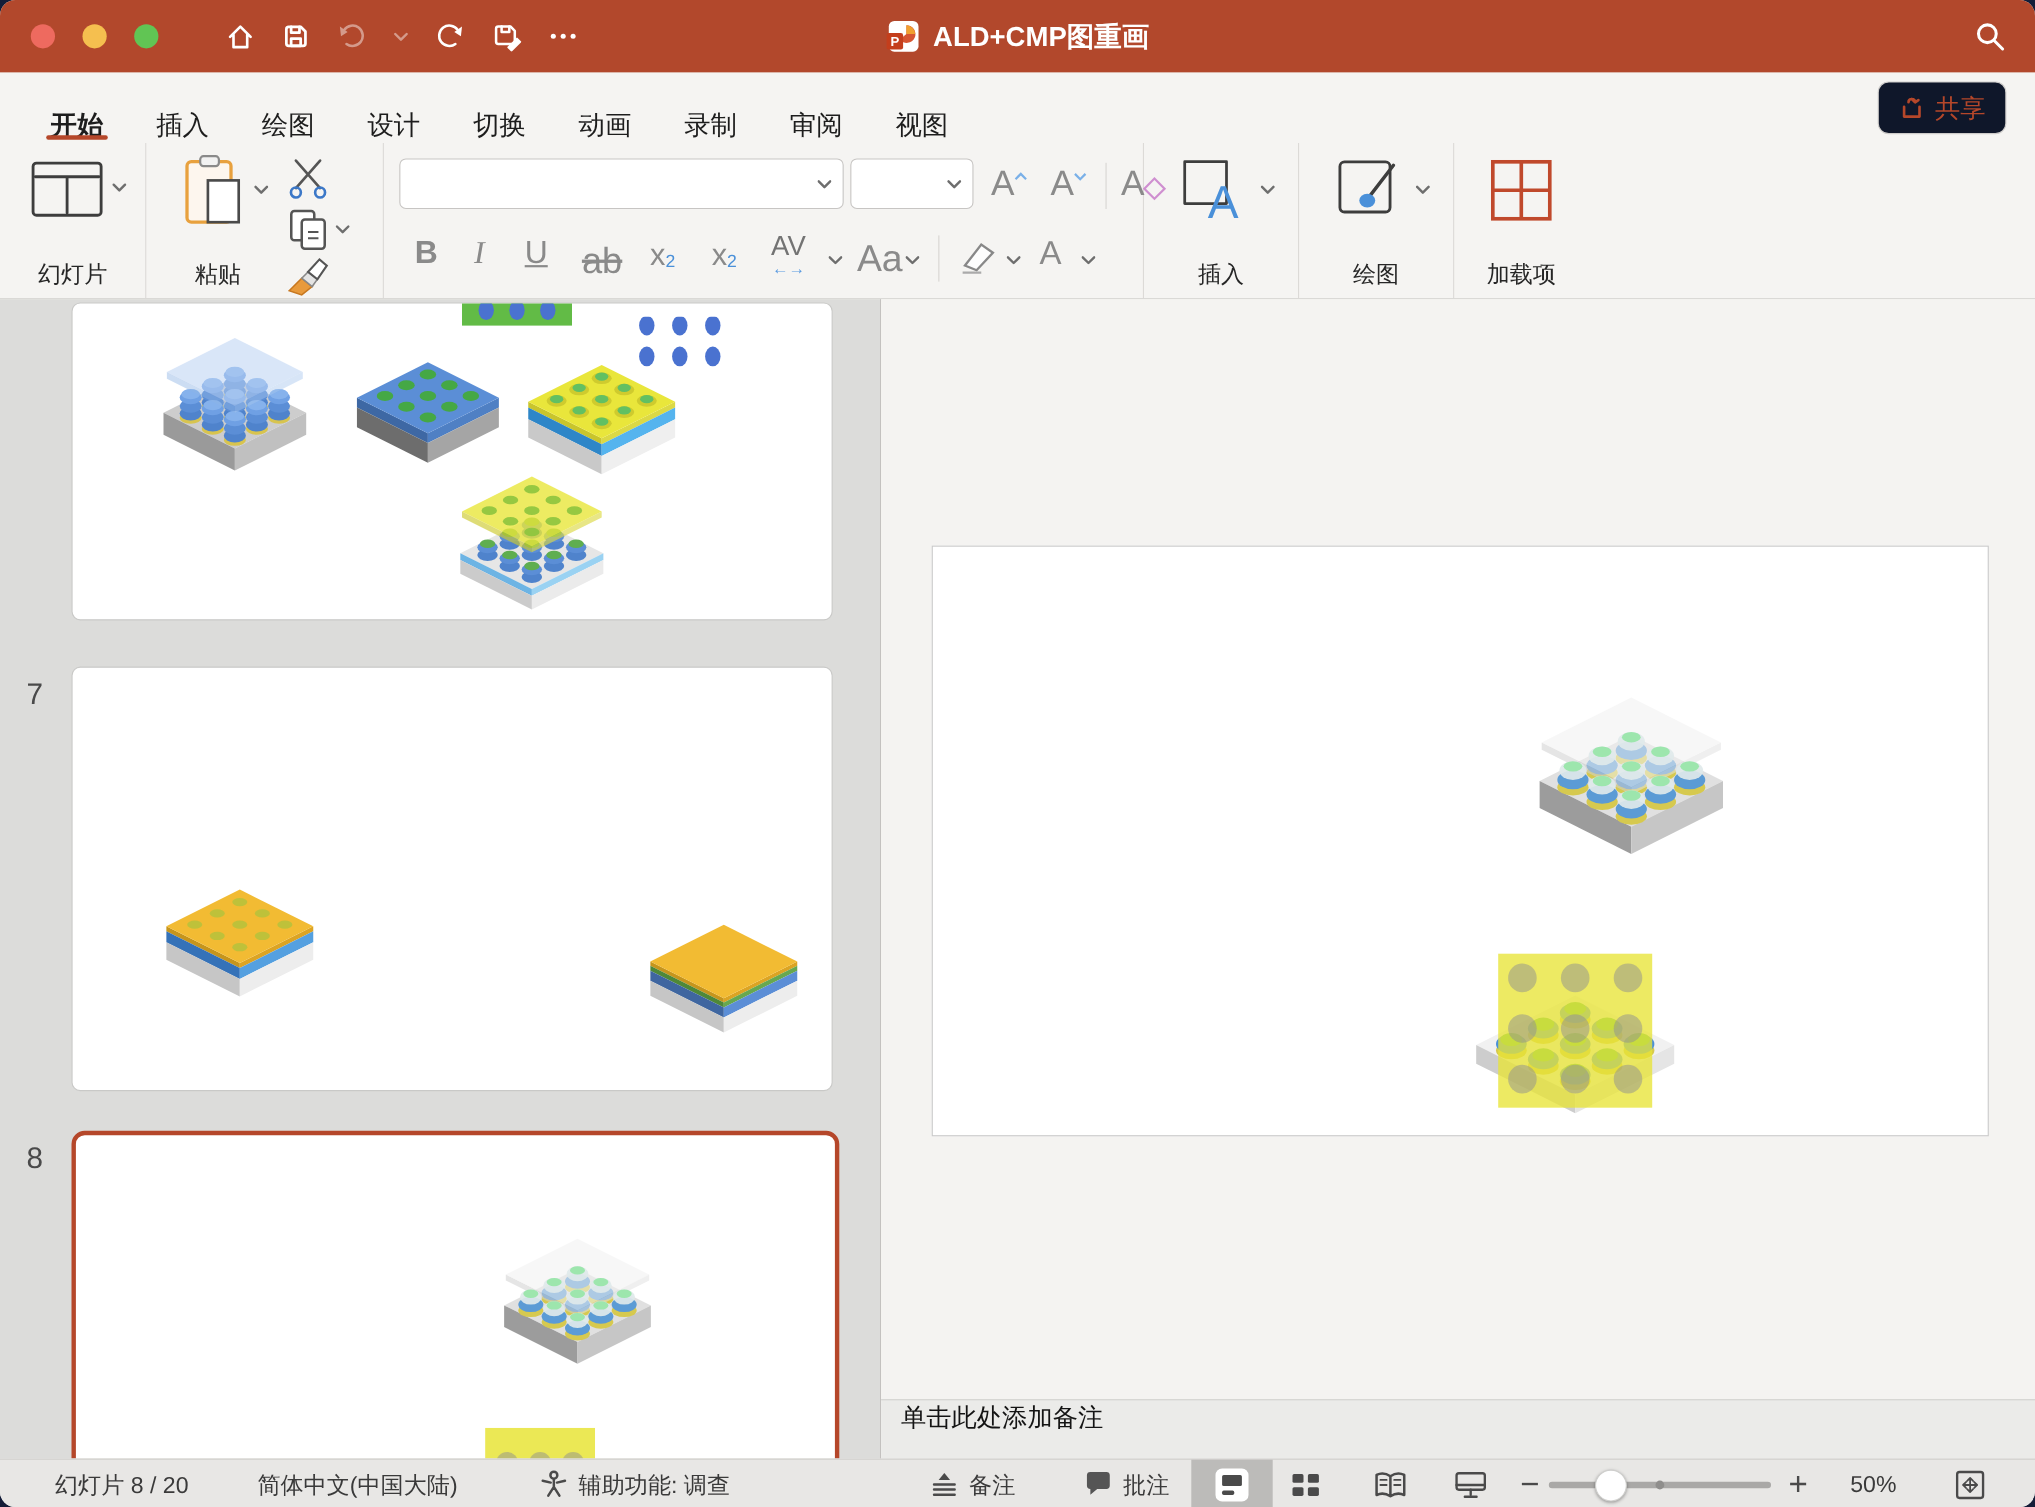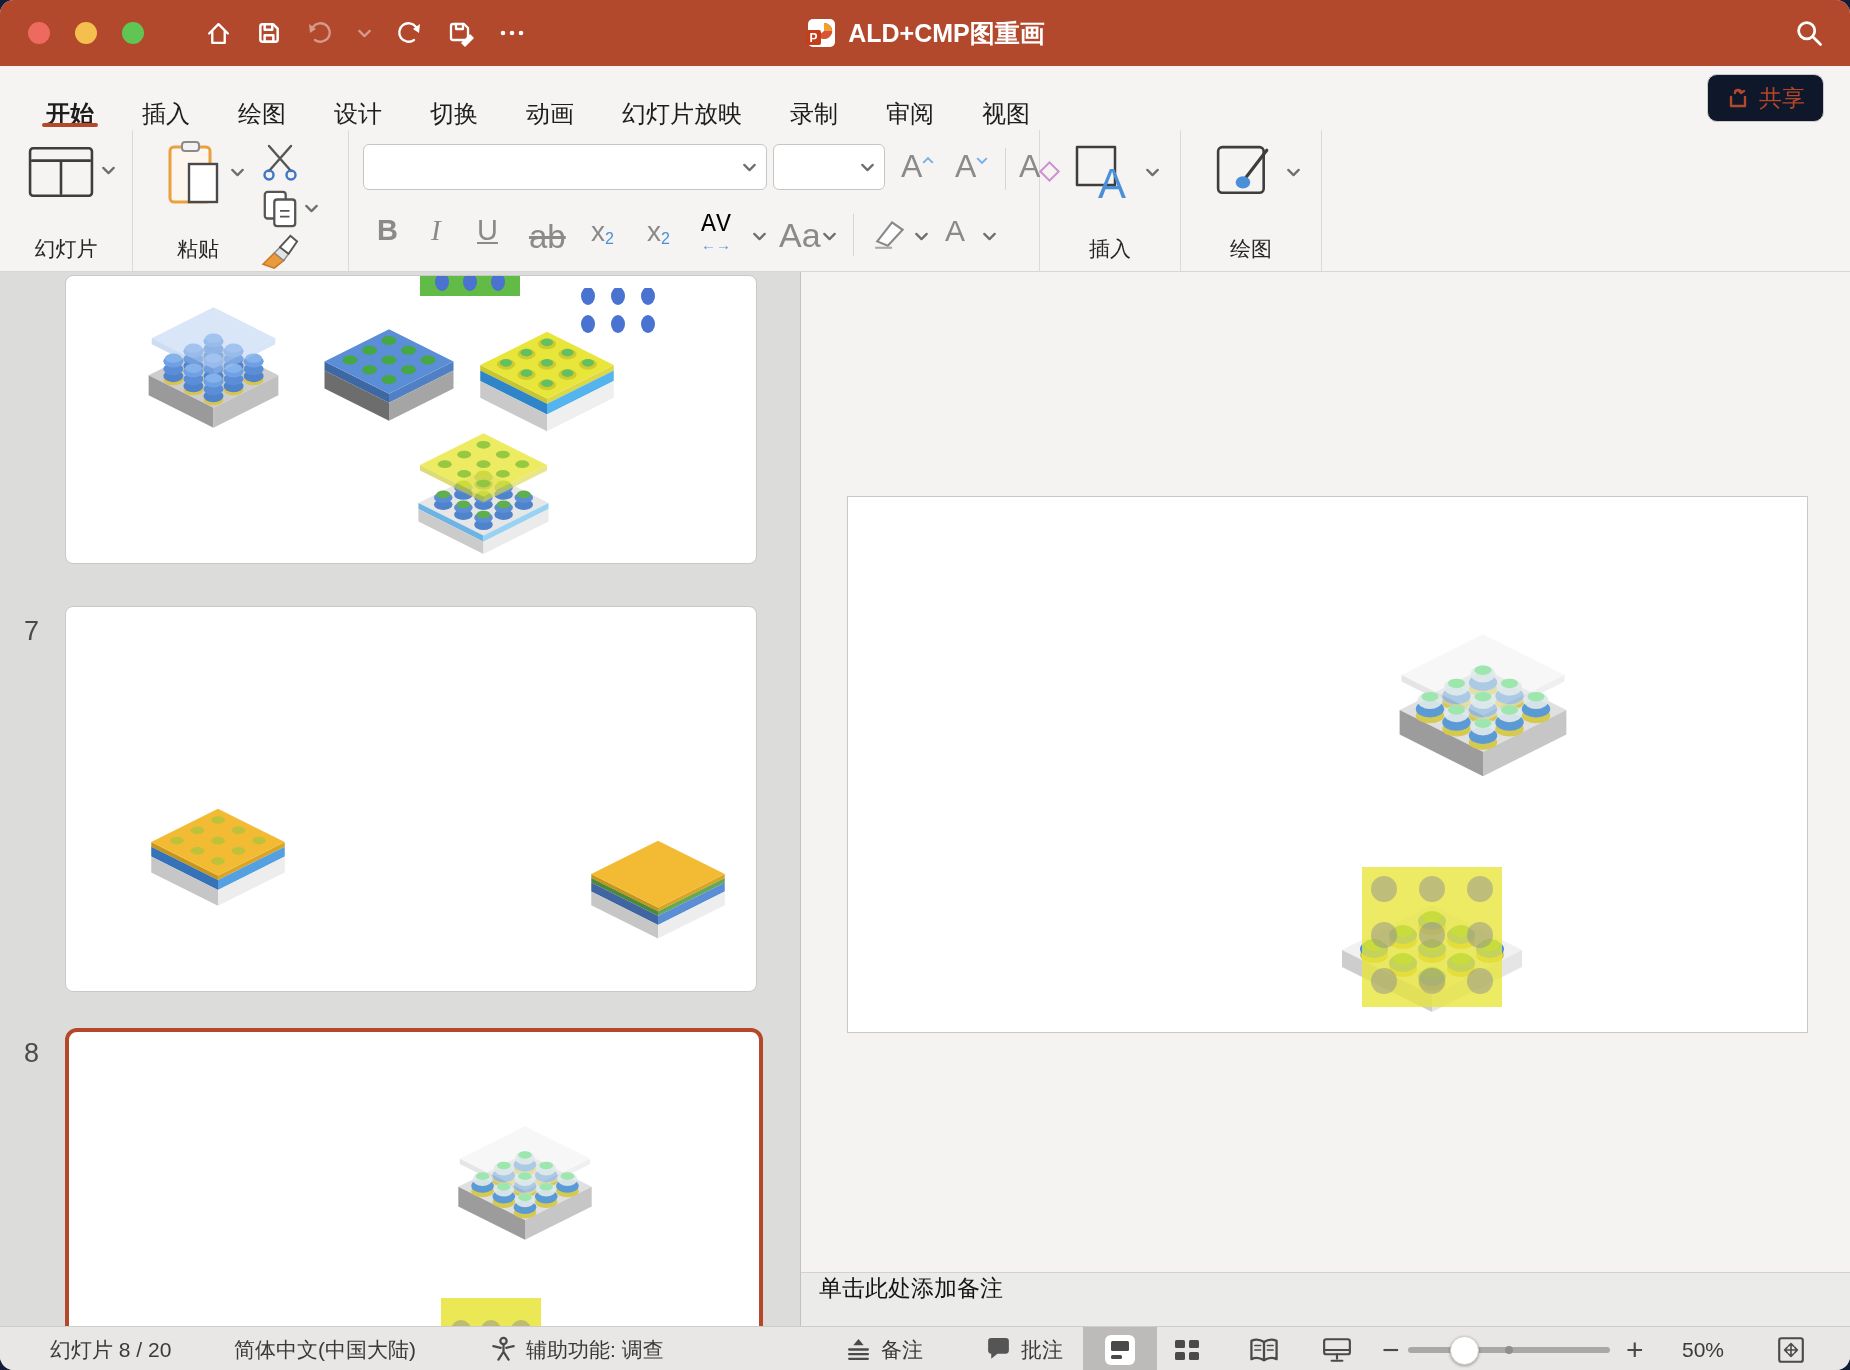--- a/index.html
+++ b/index.html
@@ -24,21 +24,21 @@
   .share-btn{position:absolute;right:26px;top:8px;height:46px;display:flex;align-items:center;gap:9px;padding:0 18px;background:#0f172a;border:1px solid #cdcbc9;border-radius:10px;color:#b5472a;font-size:23px;}
   .share-btn svg{stroke:#b5472a;fill:none;stroke-width:2.4;stroke-linecap:round;stroke-linejoin:round;}
   
   .ribbon{position:relative;height:141px;background:#f5f4f2;border-bottom:1px solid #d8d6d3;display:flex;}
   .rgroup{position:relative;border-right:1px solid #dcdad7;height:100%;flex:none;}
   .rlabel{position:absolute;bottom:8px;left:0;right:0;text-align:center;font-size:21px;color:#262626;}
   .abs{position:absolute;}
   .chev{width:13px;height:9px;}
   .chev path{fill:none;stroke:#6e6e6e;stroke-width:1.7;stroke-linecap:round;stroke-linejoin:round;}
   .combo{position:absolute;background:#fff;border:1px solid #c7c5c3;border-radius:6px;display:flex;align-items:center;justify-content:flex-end;padding-right:10px;}
-  .gtxt{color:#000000;font-family:Liberation Mono, monospace;}
+  .gtxt{color:#737373;}
   .fbtn{position:absolute;font-size:27px;color:#8a8a8a;display:flex;align-items:flex-end;}
   .vline{position:absolute;width:1px;background:#d7d5d2;}
   .ic{stroke:#3d3d3d;fill:none;stroke-width:2.5;stroke-linecap:round;stroke-linejoin:round;}
   
   .content{display:flex;height:1054px;}
   .panel{position:relative;width:800px;flex:none;background:#dcdcda;border-right:1px solid #c3c1bf;overflow:hidden;}
   .thumb{position:absolute;left:65px;width:690px;background:#fff;border:1px solid #c9c9c7;border-radius:8px;overflow:hidden;}
   .thumb.sel{border:4px solid #b5472a;border-radius:12px;}
   .slide-num{position:absolute;left:24px;font-size:27px;color:#4a4a4a;}
   .main{position:relative;flex:1;background:#f4f3f1;}
@@ -140,23 +140,20 @@
     <div class="tab">
         <span>设计</span>
       </div>
     <div class="tab">
         <span>切换</span>
       </div>
     <div class="tab">
         <span>动画</span>
       </div>
     <div class="tab">
-        <span>幻灯片放映</span>
-      </div>
-    <div class="tab">
         <span>录制</span>
       </div>
     <div class="tab">
         <span>审阅</span>
       </div>
     <div class="tab">
         <span>视图</span>
       </div>
     <div class="share-btn">
       <svg width="24" height="24" viewBox="0 0 24 24">
@@ -311,20 +308,29 @@
             <path d="M50 6 L30 32" stroke="#3d3d3d" stroke-width="3" fill="none" stroke-linecap="round"></path>
             <ellipse cx="27" cy="37" rx="7" ry="6" fill="#4a90d9"></ellipse>
           </svg>
       </span>
       <svg class="chev abs" style="left:106px;top:38px" viewBox="0 0 10 6">
           <path d="M1 1 L5 5 L9 1"></path>
         </svg>
       <div class="rlabel">绘图</div>
     </div>
 
+    <div class="rgroup" style="width:122px;border-right:none">
+      <span class="abs" style="left:32px;top:14px">
+        <svg width="58" height="58" viewBox="0 0 56 56">
+            <rect x="3" y="3" width="50" height="50" fill="none" stroke="#c0492c" stroke-width="3.2"></rect>
+            <path d="M28 3 V53 M3 28 H53" stroke="#c0492c" stroke-width="3.2"></path>
+          </svg>
+      </span>
+      <div class="rlabel">加载项</div>
+    </div>
   </div>
 
   <div class="content">
 
     <div class="panel">
 
       <div class="thumb" id="t6" style="top:3px;height:287px">
         <div style="position:absolute;left:354px;top:-4px;width:100px;height:24px;background:#62bb46">
           <svg width="100" height="24" viewBox="0 0 100 24">
               <ellipse cx="22" cy="10" rx="7" ry="9" fill="#4a72d0"></ellipse>

